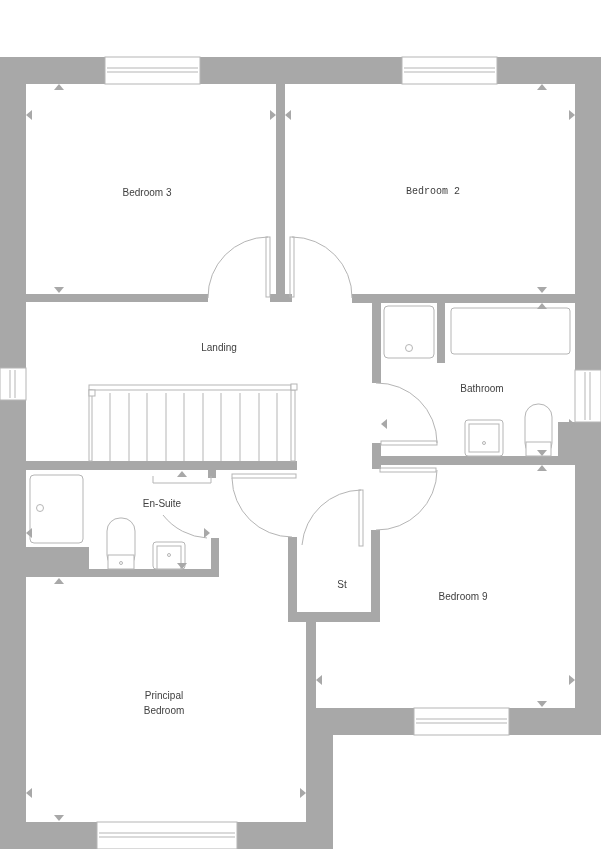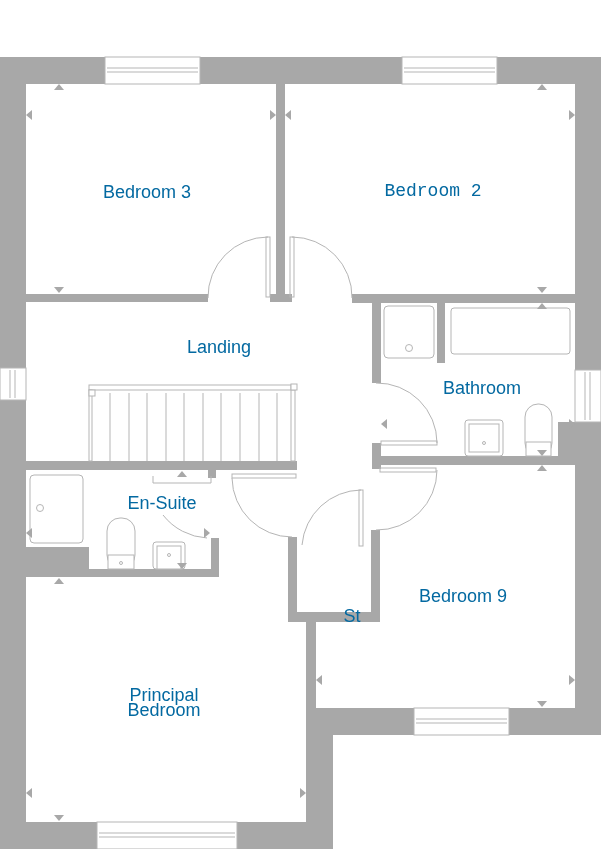--- a/index.html
+++ b/index.html
@@ -1,19 +1,19 @@
 <!DOCTYPE html>
 <html><head>
 <meta charset="utf-8">
 <style>
   html, body { margin:0; padding:0; background:#ffffff; }
   body { width:601px; height:849px; position:relative; overflow:hidden;
          font-family:"Liberation Sans", sans-serif; }
   #plan { position:absolute; left:0; top:0; width:601px; height:849px; }
-  .room-label { position:absolute; color:#0369a1; font-size:18px; text-align:center;
+  .room-label { position:absolute; color:#404040; font-size:10px; text-align:center;
                 line-height:15px; white-space:pre-line; transform:translate(-50%,-50%); }
 </style>
 </head>
 <body>
 
 <svg id="plan" viewBox="0 0 601 849" xmlns="http://www.w3.org/2000/svg">
 
   <g fill="#a8a8a8">
 
     <rect x="0" y="57" width="601" height="27"></rect>
@@ -203,16 +203,16 @@
       <polygon points="575,680 569,675 569,685"></polygon>
     <polygon points="537,701 547,701 542,707"></polygon>
   </g>
 </svg>
 
 <div class="room-label" style="left:147px;top:192px;">Bedroom 3</div>
 <div class="room-label" style="left:433px;top:191px;font-family:Liberation Mono, monospace;">Bedroom 2</div>
 <div class="room-label" style="left:219px;top:347px;">Landing</div>
 <div class="room-label" style="left:482px;top:388px;">Bathroom</div>
 <div class="room-label" style="left:162px;top:503px;text-align:right;">En-Suite</div>
-<div class="room-label" style="left:352px;top:584px;margin-top:32px;">St</div>
+<div class="room-label" style="left:342px;top:584px;">St</div>
 <div class="room-label" style="left:463px;top:596px;">Bedroom 9</div>
 <div class="room-label" style="left:164px;top:703px;">Principal
 Bedroom</div>
 
 </body></html>

